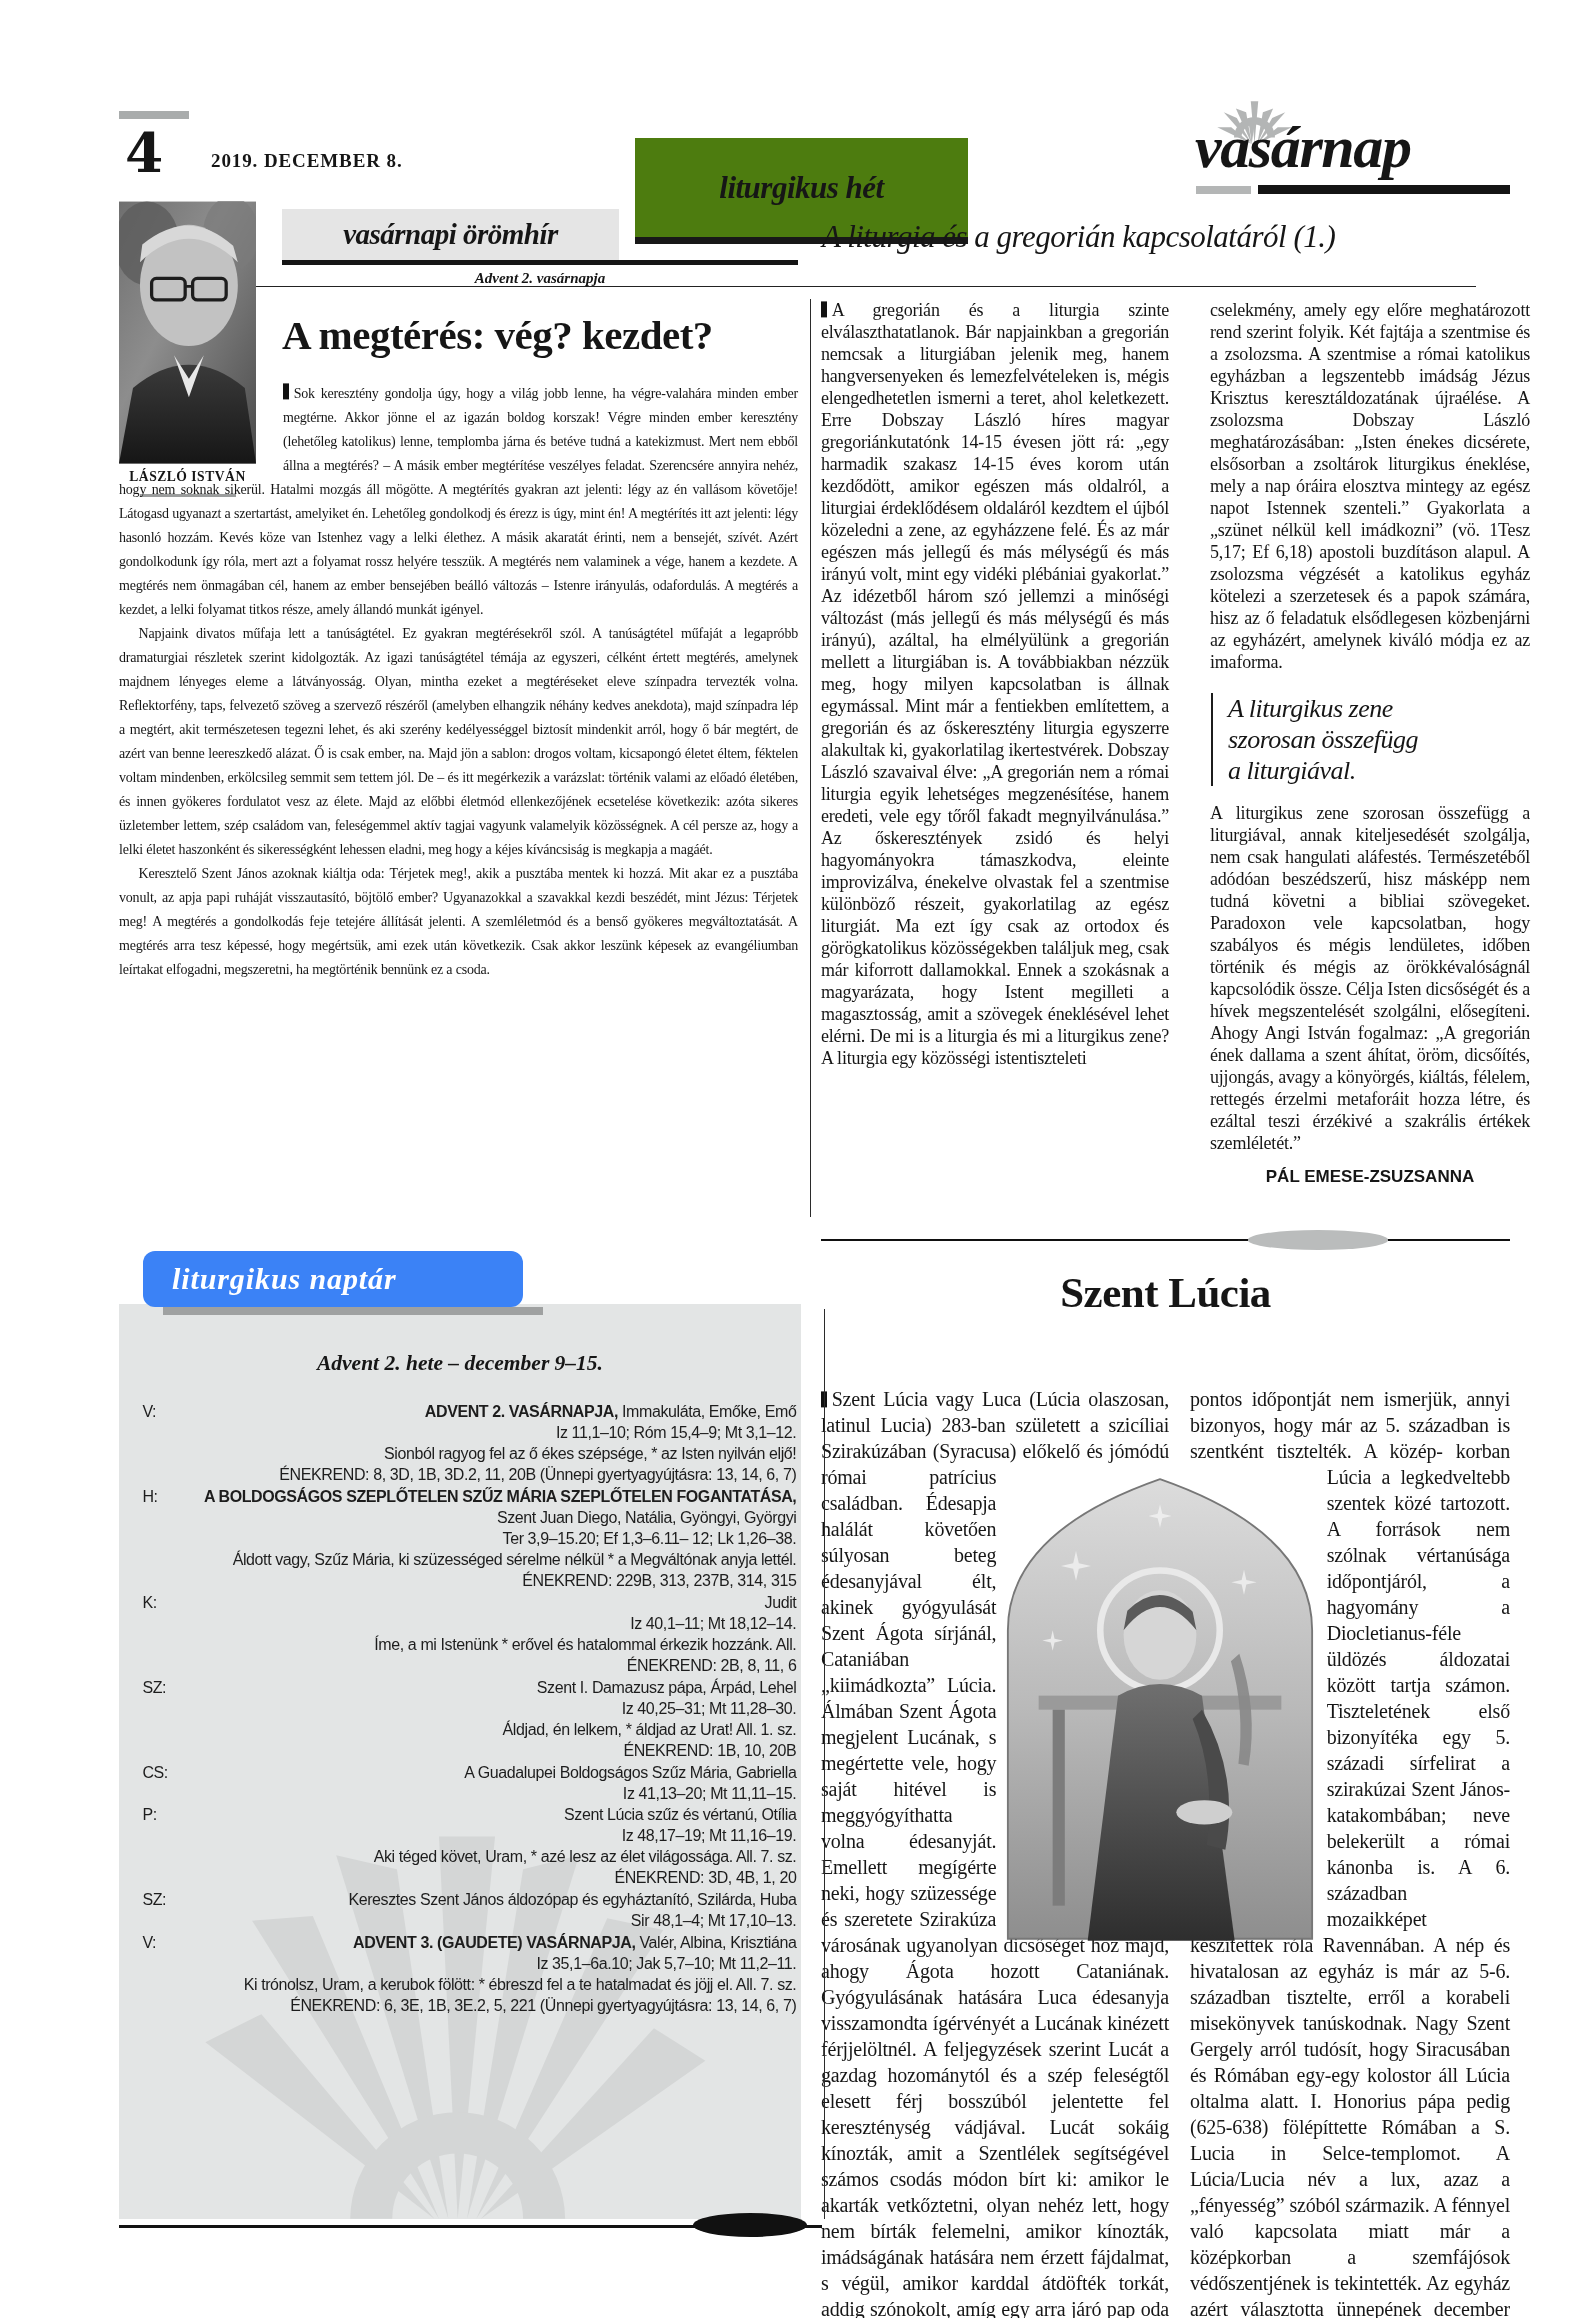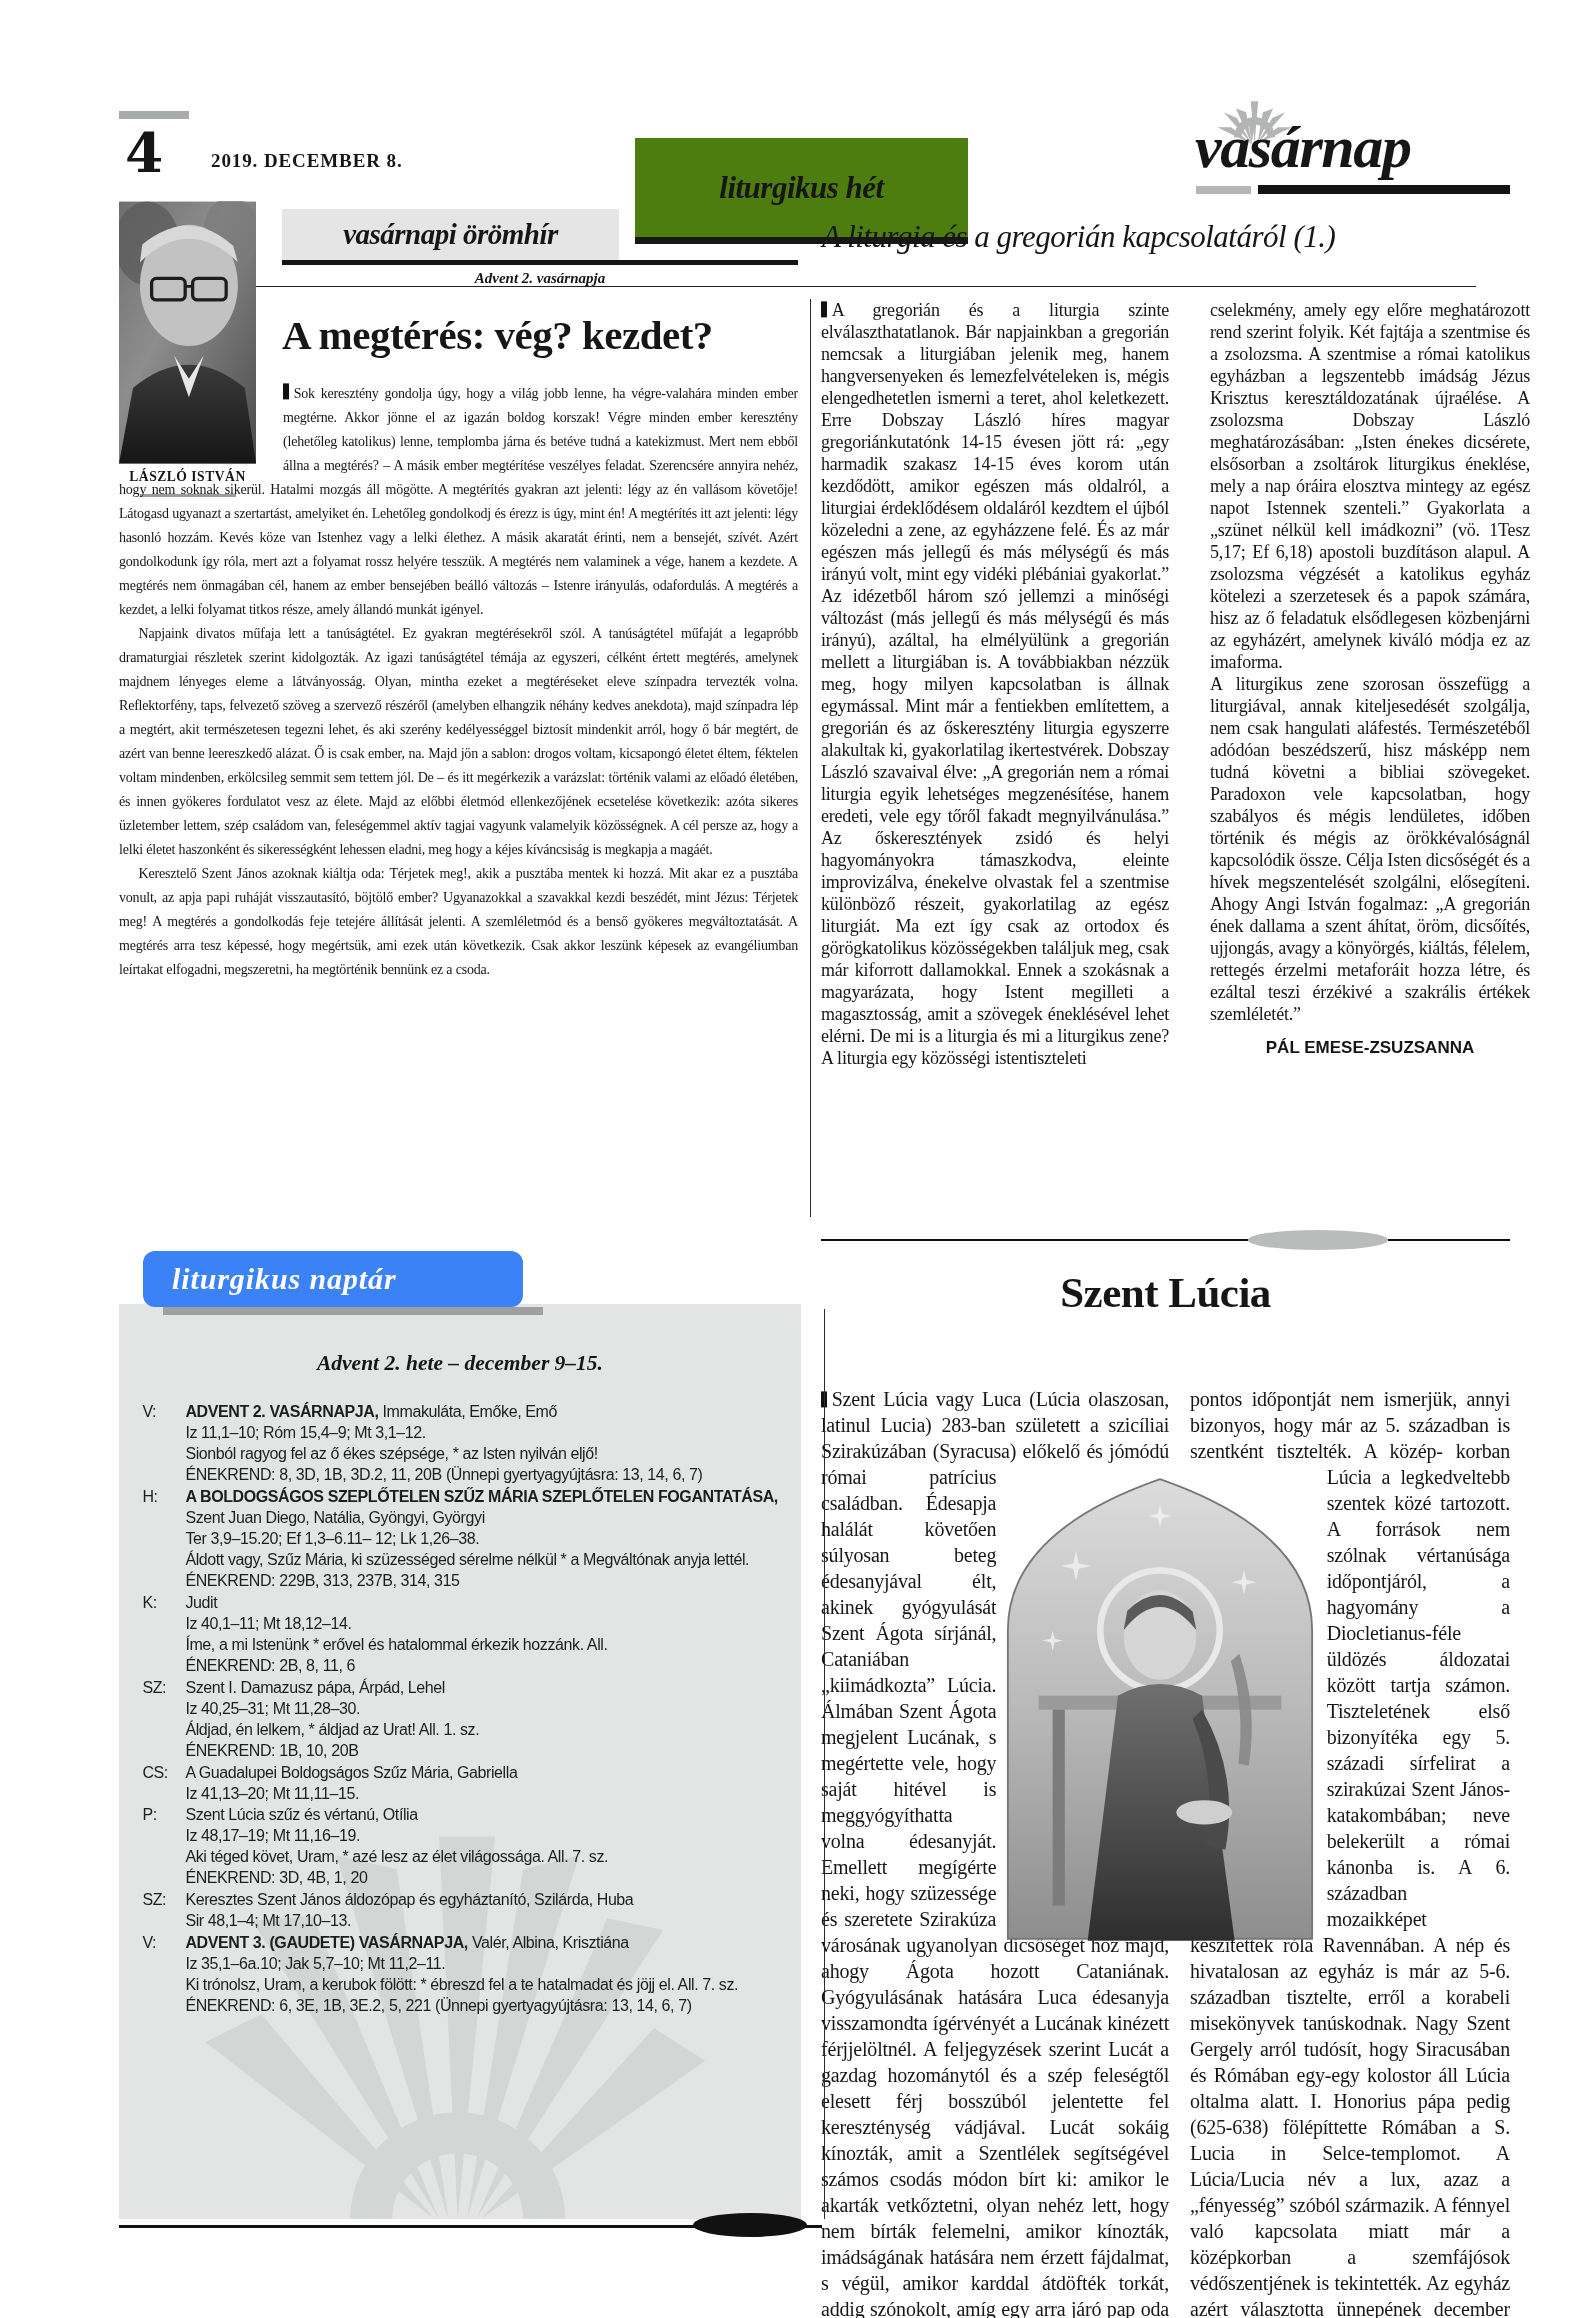--- a/index.html
+++ b/index.html
@@ -51,21 +51,21 @@
 
   
   .naptar-panel { background:#e3e5e5; }
   .naptar-box { background:#3b82f6; width:380px; height:56px; display:flex; align-items:center;border-radius:12px; }
   .naptar-box span { color:#fff; font-style:italic; font-weight:bold; font-size:30px; padding-left:29px; letter-spacing:0.9px; }
   .naptar-graybar { background:#9fa1a1; width:380px; height:7.5px; }
   .naptar-sub { font-style:italic; font-weight:bold; font-size:21.5px; text-align:center; }
   .cal { font-family:"Liberation Sans",sans-serif; font-size:16px; line-height:21px; letter-spacing:-0.4px; color:#1d1d1d; position:relative; z-index:2; }
   .cal-entry { display:flex; margin-bottom:0.9px; }
   .cal-day { width:43px; flex:none; }
-  .cal-bodyc { flex:1; }
+  .cal-bodyc { flex:1;text-align:right; }
   .cal-bold { font-weight:bold; }
   .btm-rule { background:#111; height:3.3px; }
   .black-ellipse { background:#111; border-radius:50%; }
 
   
   .lucia-title { font-weight:bold; font-size:43px; letter-spacing:-0.5px; text-align:center; }
   .lucia-col { font-size:20px; line-height:26px; }
   .spacer-r { float:right; width:169px; height:467px; margin-left:3.7px; }
   .spacer-l { float:left; width:133px; height:467px; margin-right:3.7px; }
 </style>
@@ -151,20 +151,23 @@
 <div class="abs divider-v" style="left:810px; top:299px; height:918px;"></div>
 
 <div class="abs lit-title" style="left:822px; top:219px;">A liturgia és a gregorián kapcsolatáról (1.)</div>
 
 <div class="abs lit-col jtext" style="left:821px; top:299px; width:348px;">
   <p><span class="lead-bar"></span><span>A gregorián és a liturgia szinte elválaszthatatlanok. Bár napjainkban a gregorián nemcsak a liturgiában jelenik meg, hanem hangversenyeken és lemezfelvételeken is, mégis elengedhetetlen ismerni a teret, ahol keletkezett. Erre Dobszay László híres magyar gregoriánkutatónk 14-15 évesen jött rá: „egy harmadik szakasz 14-15 éves korom után kezdődött, amikor egészen más oldalról, a liturgiai érdeklődésem oldaláról kezdtem el újból közeledni a zene, az egyházzene felé. És az már egészen más jellegű és más mélységű és más irányú volt, mint egy vidéki plébániai gyakorlat.” Az idézetből három szó jellemzi a minőségi változást (más jellegű és más mélységű és más irányú), azáltal, ha elmélyülünk a gregorián mellett a liturgiában is. A továbbiakban nézzük meg, hogy milyen kapcsolatban is állnak egymással. Mint már a fentiekben említettem, a gregorián és az őskeresztény liturgia egyszerre alakultak ki, gyakorlatilag ikertestvérek. Dobszay László szavaival élve: „A gregorián nem a római liturgia egyik lehetséges megzenésítése, hanem eredeti, vele egy tőről fakadt megnyilvánulása.” Az őskeresztények zsidó és helyi hagyományokra támaszkodva, eleinte improvizálva, énekelve olvastak fel a szentmise különböző részeit, gyakorlatilag az egész liturgiát. Ma ezt így csak az ortodox és görögkatolikus közösségekben találjuk meg, csak már kiforrott dallamokkal. Ennek a szokásnak a magyarázata, hogy Istent megilleti a magasztosság, amit a szövegek éneklésével lehet elérni. De mi is a liturgia és mi a liturgikus zene? A liturgia egy közösségi istentiszteleti</span></p>
 </div>
 
 <div class="abs lit-col jtext" style="left:1190px; top:299px; width:320px;margin-left:20px;">
   <p>cselekmény, amely egy előre meghatározott rend szerint folyik. Két fajtája a szentmise és a zsolozsma. A szentmise a római katolikus egyházban a legszentebb imádság Jézus Krisztus keresztáldozatának újraélése. A zsolozsma Dobszay László meghatározásában: „Isten énekes dicsérete, elsősorban a zsoltárok liturgikus éneklése, mely a nap óráira elosztva mintegy az egész napot Istennek szenteli.” Gyakorlata a „szünet nélkül kell imádkozni” (vö. 1Tesz 5,17; Ef 6,18) apostoli buzdításon alapul. A zsolozsma végzését a kat​olikus egyház kötelezi a szerzetesek és a papok számára, hisz az ő feladatuk elsődlegesen közbenjárni az egyházért, amelynek kiváló módja ez az imaforma.</p>
+  <div class="pull-quote">A liturgikus zene
+szorosan összefügg
+a liturgiával.</div>
   <p>A liturgikus zene szorosan összefügg a liturgiával, annak kiteljesedését szolgálja, nem csak hangulati aláfestés. Természetéből adódóan beszédszerű, hisz másképp nem tudná követni a bibliai szövegeket. Paradoxon vele kapcsolatban, hogy szabályos és mégis lendületes, időben történik és mégis az örökkévalóságnál kapcsolódik össze. Célja Isten dicsőségét és a hívek megszentelését szolgálni, elősegíteni. Ahogy Angi István fogalmaz: „A gregorián ének dallama a szent áhítat, öröm, dicsőítés, ujjongás, avagy a könyörgés, kiáltás, félelem, rettegés érzelmi metaforáit hozza létre, és ezáltal teszi érzékivé a szakrális értékek szemléletét.”</p>
   <div class="byline">PÁL EMESE-ZSUZSANNA</div>
 </div>
 
 <div class="abs sep-rule" style="left:821px; top:1239px; width:689px;"></div>
 <div class="abs gray-ellipse" style="left:1248px; top:1230px; width:140px; height:19.6px;"></div>
 
 <div class="abs lucia-title" style="left:821px; top:1268px; width:689px;">Szent Lúcia</div>
 
 <div class="abs lucia-col jtext" style="left:821px; top:1386px; width:348px;">

